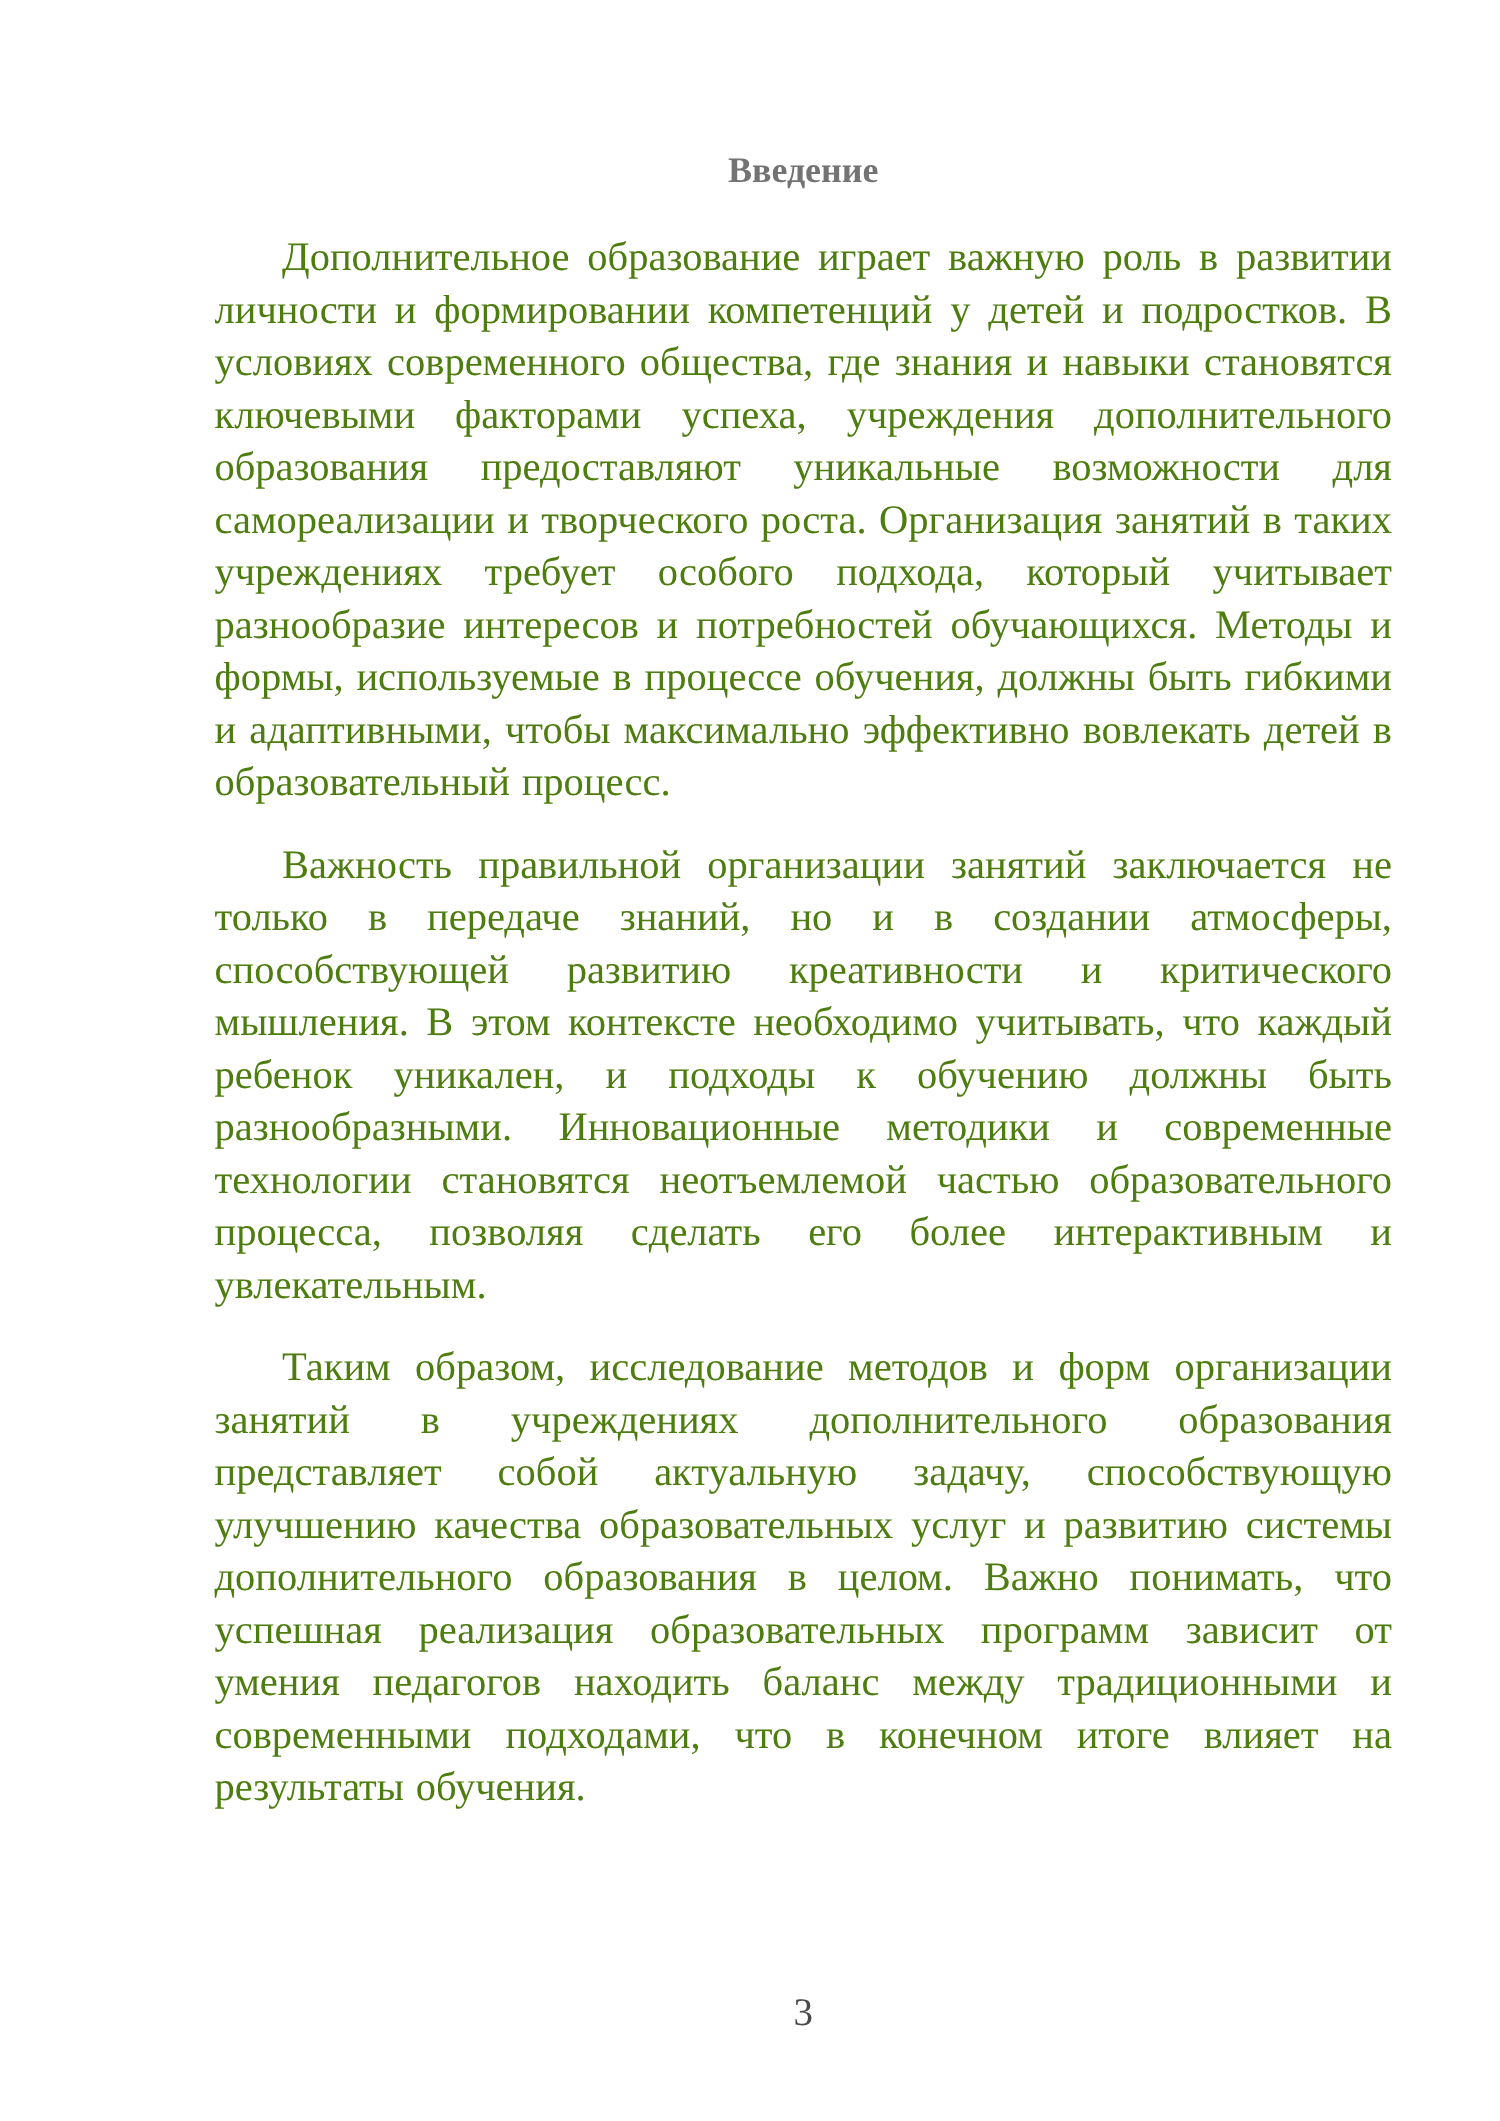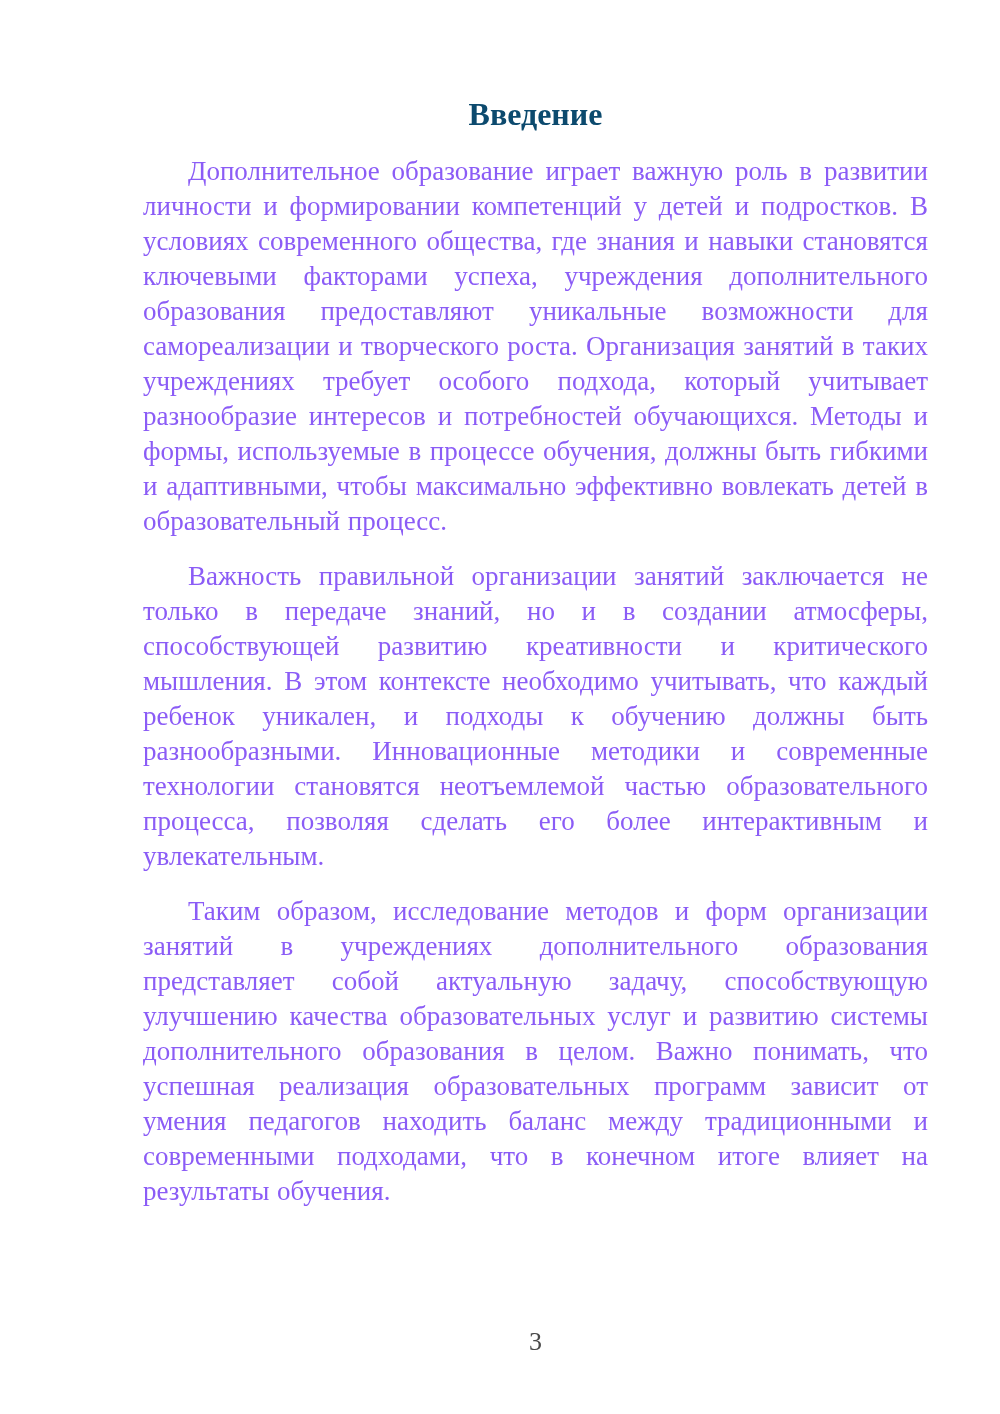--- a/index.html
+++ b/index.html
@@ -17,33 +17,33 @@
     color: #1b1b1b;
   }
   .content {
     position: absolute;
     left: 143px;
     top: 0;
     width: 785px;
   }
   .doc-title {
     margin: 96px 0 0 0;
-    font-size: 32px;
+    font-size: 24px;
     line-height: 36px;
     font-weight: 700;
     text-align: center;
-    color: #0c4a6e;
+    color: #737373;
   }
   .body-para {
     margin: 20px 0 0 0;
     font-size: 27px;
     line-height: 35px;
     text-align: justify;
     text-indent: 45px;
-    color: #8b5cf6;
+    color: #4d7c0f;
     word-spacing: 1px;
   }
   .body-para.first {
     margin-top: 22px;
   }
   .page-number {
     position: absolute;
     top: 1326px;
     left: 143px;
     width: 785px;

